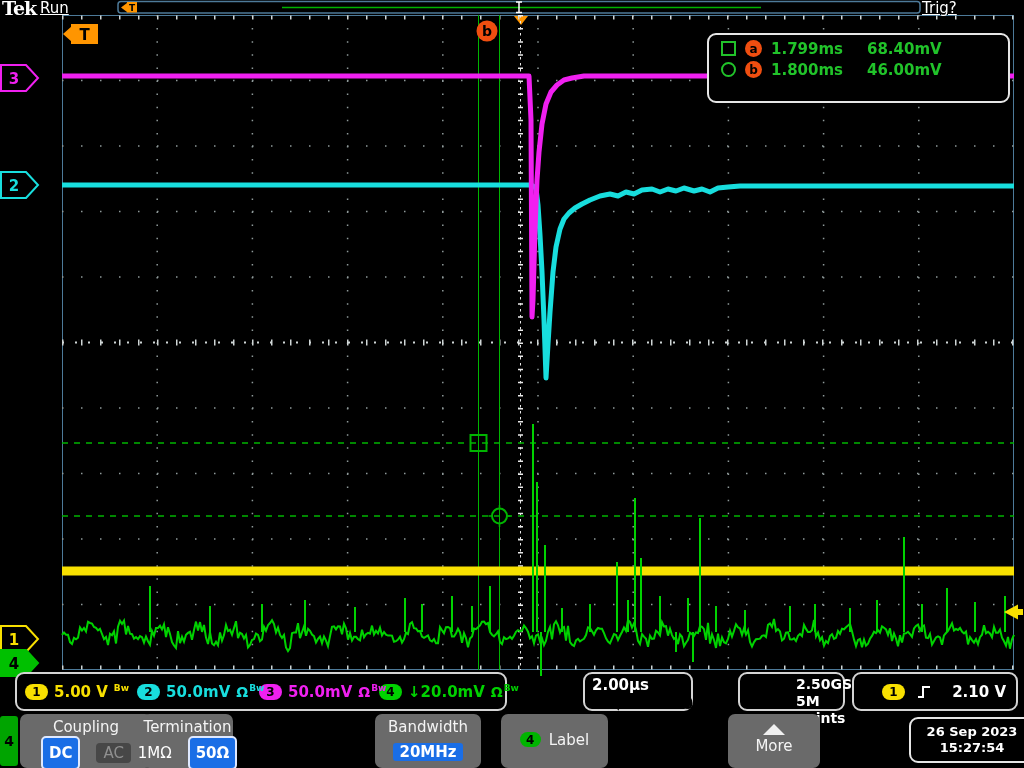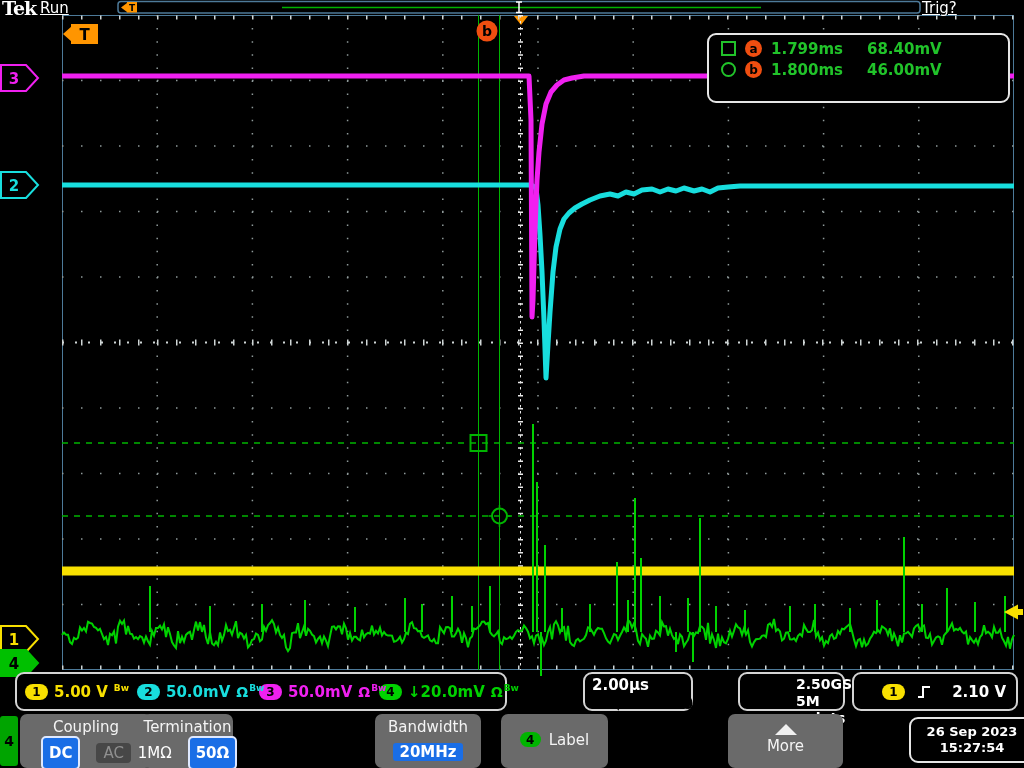--- a/index.html
+++ b/index.html
@@ -235,21 +235,21 @@
     <div class="mrow">
       <span class="opt-flat">20MHz</span>
     </div>
   </div>
   <div class="menubtn" style="left:501px;width:107px">
     <div class="lblrow">
       <span class="lblbadge">4</span>
       <span class="mtitle">Label</span>
     </div>
   </div>
-  <div class="menubtn" style="left:728px;width:115px;justify-content:center">
+  <div class="menubtn" style="left:728px;width:92px;justify-content:center">
     <div class="uptri"></div>
     <div class="morelbl">More</div>
   </div>
   <div class="abs dtbox">
     <div class="dtline">26 Sep 2023</div>
     <div class="dtline">15:27:54</div>
   </div>
 
 </div>
 

